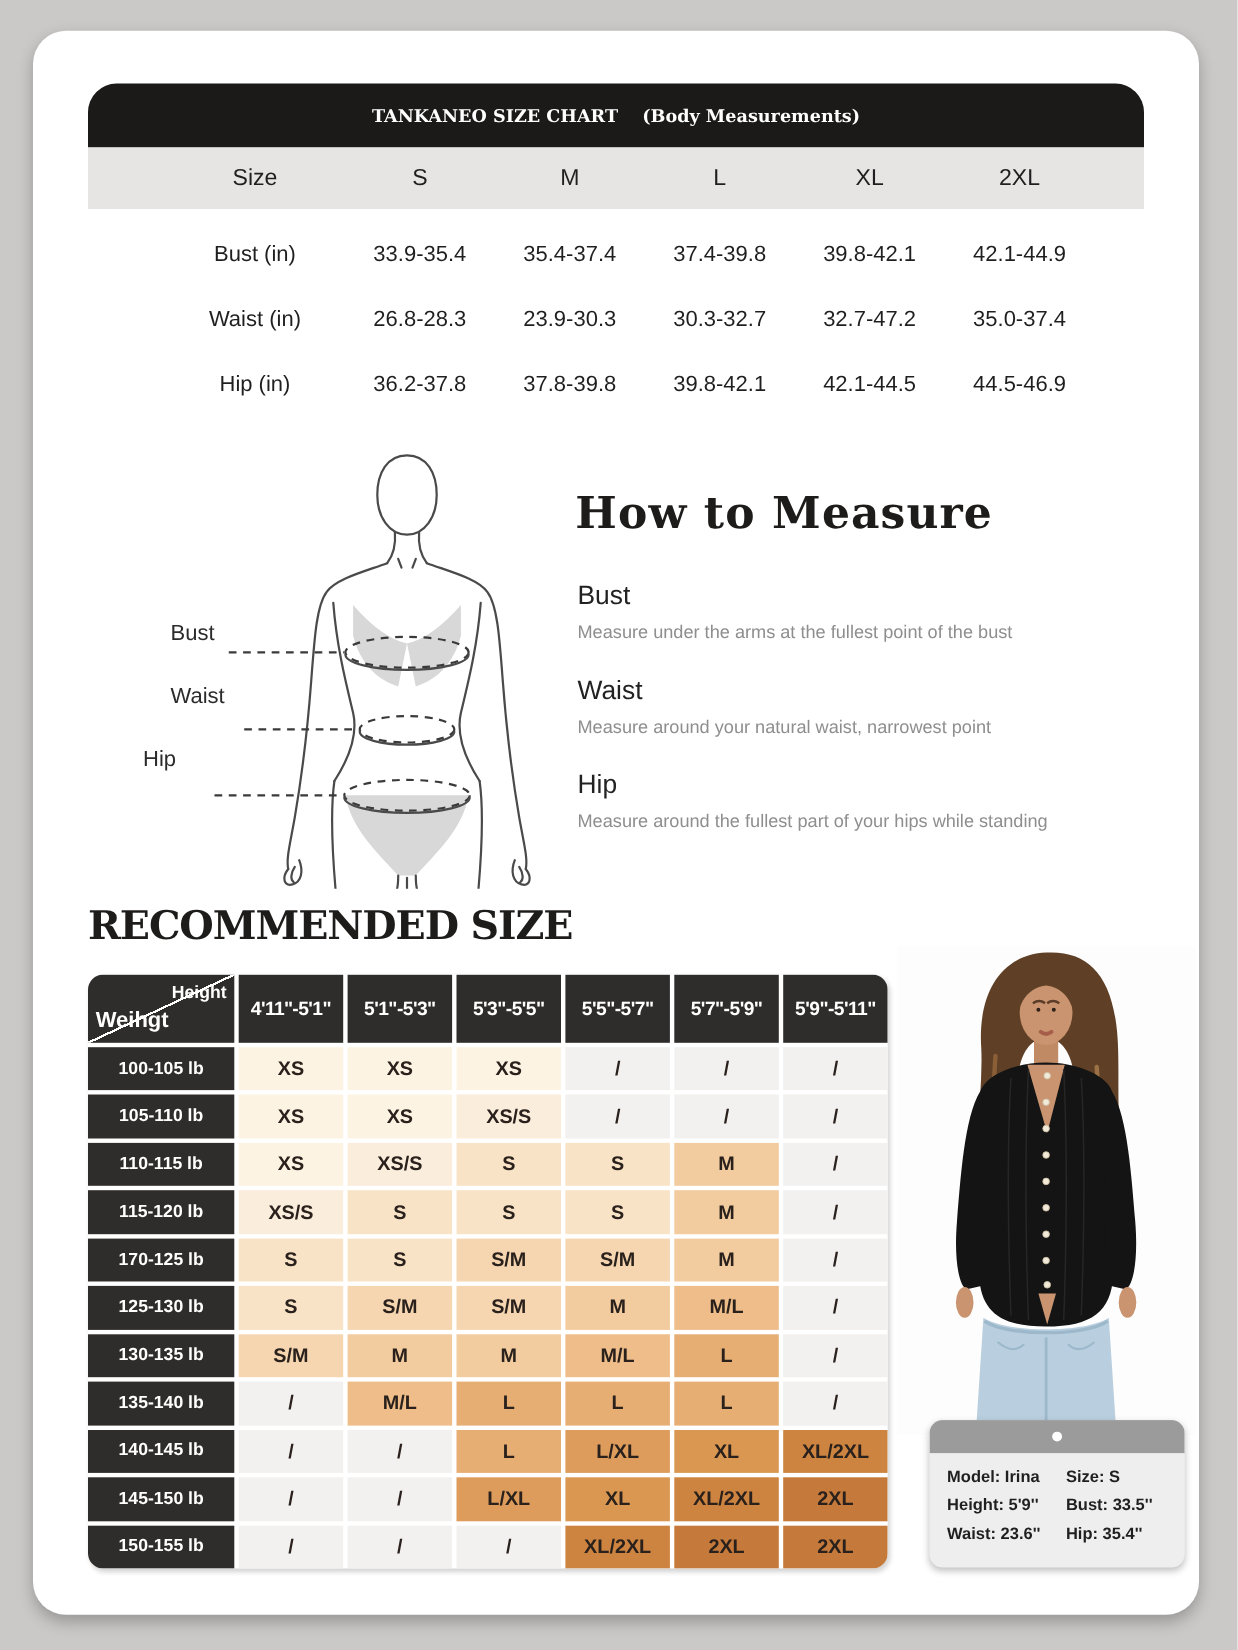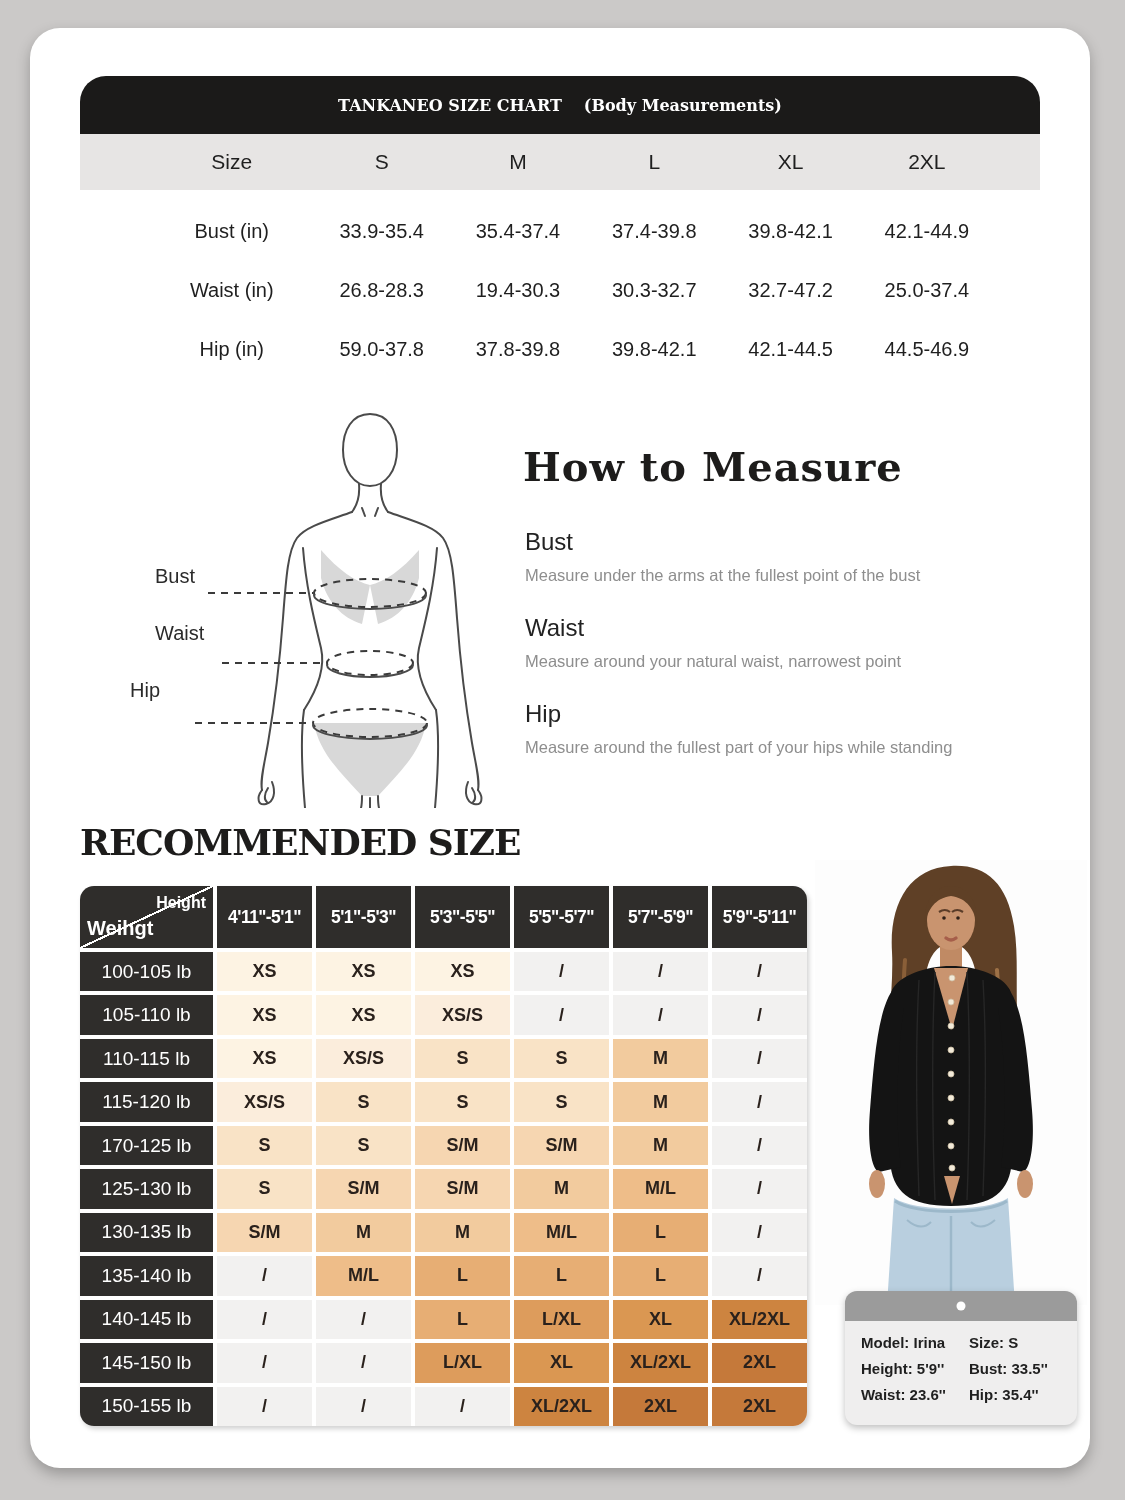--- a/index.html
+++ b/index.html
@@ -63,21 +63,21 @@
     position:relative;background:#2f2d2b;color:#fff;
     background-image:linear-gradient(to bottom right,
       transparent calc(50% - 1px), #fff calc(50% - 1px),
       #fff calc(50% + 1px), transparent calc(50% + 1px));
   }
   .rec-corner .c-top{position:absolute;right:7px;top:8px;font-size:16px;font-weight:700;}
   .rec-corner .c-bottom{position:absolute;left:7px;bottom:8px;font-size:20px;font-weight:700;}
   .rec-h{background:#2f2d2b;color:#fff;display:flex;align-items:center;justify-content:center;
     font-size:17.5px;font-weight:700;letter-spacing:-.5px;}
   .rec-w{background:#2f2d2b;color:#fff;display:flex;align-items:center;justify-content:center;
-    font-size:19px;font-weight:400;}
+    font-size:16px;font-weight:700;}
   .rec-c{display:flex;align-items:center;justify-content:center;
     font-size:18px;font-weight:700;color:#2a211c;}
   
   .model-photo{position:absolute;left:785px;top:832px;width:272px;height:445px;}
   .model-info{
     position:absolute;left:815px;top:1263px;width:232px;height:134px;
     border-radius:12px;overflow:hidden;background:#efeeee;
     box-shadow:0 3px 7px rgba(0,0,0,.25);
   }
   .mi-head{height:30px;background:#9b9b9b;position:relative;}
@@ -111,28 +111,28 @@
         <div class="sz-label">Bust (in)</div>
         <div class="sz-val">33.9-35.4</div>
         <div class="sz-val">35.4-37.4</div>
         <div class="sz-val">37.4-39.8</div>
         <div class="sz-val">39.8-42.1</div>
         <div class="sz-val">42.1-44.9</div>
       </div>
       <div class="sz-row sz-grid">
         <div class="sz-label">Waist (in)</div>
         <div class="sz-val">26.8-28.3</div>
-        <div class="sz-val">19.4-30.3</div>
+        <div class="sz-val">23.9-30.3</div>
         <div class="sz-val">30.3-32.7</div>
         <div class="sz-val">32.7-47.2</div>
-        <div class="sz-val">25.0-37.4</div>
+        <div class="sz-val">35.0-37.4</div>
       </div>
       <div class="sz-row sz-grid">
         <div class="sz-label">Hip (in)</div>
-        <div class="sz-val">59.0-37.8</div>
+        <div class="sz-val">36.2-37.8</div>
         <div class="sz-val">37.8-39.8</div>
         <div class="sz-val">39.8-42.1</div>
         <div class="sz-val">42.1-44.5</div>
         <div class="sz-val">44.5-46.9</div>
       </div>
     </div>
 
   <svg class="figure-svg" viewBox="0 0 400 400">
 
     <path class="stroke" d="M270,6 C252,6 243,22 243,42 C243,62 254,78 270,78 C286,78 297,62 297,42 C297,22 288,6 270,6 Z"></path>

